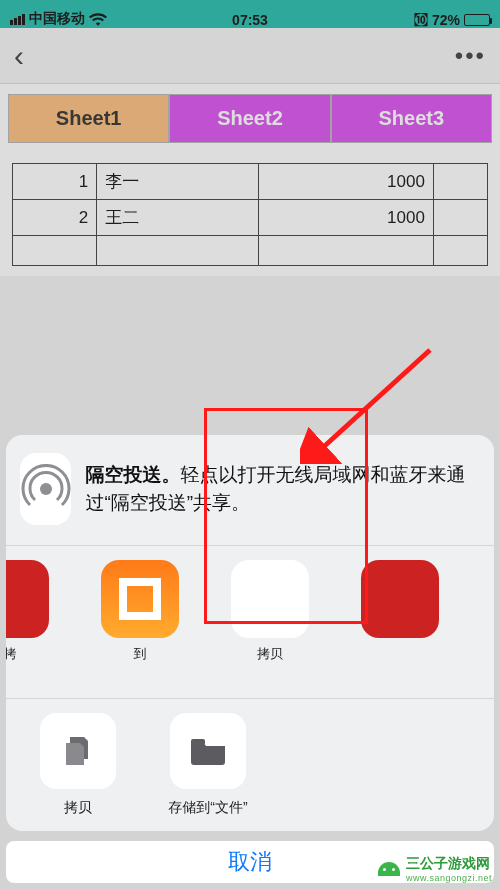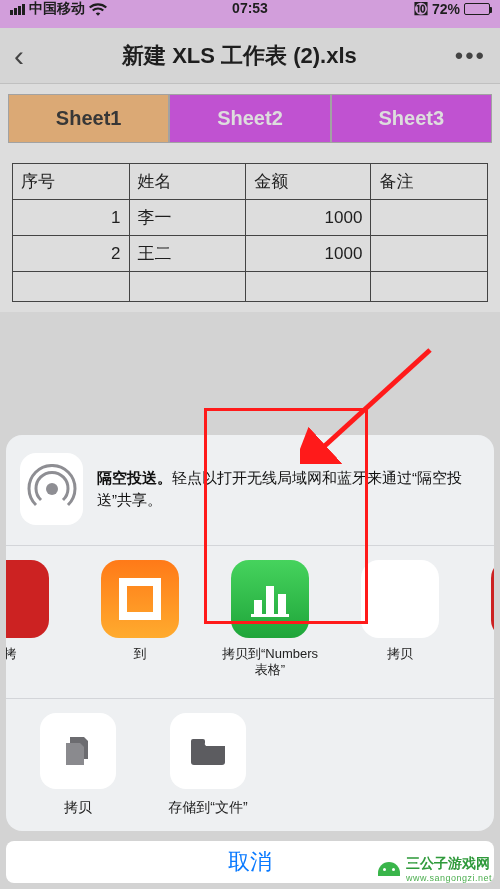--- a/index.html
+++ b/index.html
@@ -1,19 +1,19 @@
 <!DOCTYPE html>
 <html><head>
 <meta charset="utf-8">
 <style>
   * { box-sizing: border-box; margin: 0; padding: 0; font-family: -apple-system, "Helvetica Neue", Arial, sans-serif; }
   html, body { width: 500px; height: 889px; background: #f2f2f2; overflow: hidden; position: relative; }
 
   
-  .status-bar { height: 28px; background: #f0abfc; display: flex; align-items: flex-start; justify-content: space-between; padding: 0 10px; font-size: 14px; font-weight: 600; }
+  .status-bar { height: 28px; background: #14b8a6; display: flex; align-items: flex-end; justify-content: space-between; padding: 0 10px; font-size: 14px; font-weight: 600; }
   .status-left, .status-right { display: flex; align-items: center; gap: 4px; }
   .status-center { position:absolute; left:0; right:0; text-align:center; pointer-events:none;}
   .signal-bars { display:flex; align-items:flex-end; gap:1px; }
   .signal-bars span { width:3px; background:#000; display:block; }
   .signal-bars span:nth-child(1){height:5px}
   .signal-bars span:nth-child(2){height:7px}
   .signal-bars span:nth-child(3){height:9px}
   .signal-bars span:nth-child(4){height:11px}
   .battery { width:26px; height:12px; border:1px solid #000; border-radius:2px; position:relative; }
   .battery::after{content:""; position:absolute; right:-3px; top:3px; width:2px; height:6px; background:#000; border-radius:0 1px 1px 0;}
@@ -39,21 +39,21 @@
   .num-cell { text-align:right; }
 
   
   .dim { position:absolute; inset:0; background: rgba(120,120,120,0.25); }
 
   
   .share-sheet { position:absolute; left:6px; right:6px; bottom:6px; }
   .share-card { background:#eef0f2; border-radius:16px; padding: 18px 0 14px; margin-bottom:10px; }
   .airdrop-row { display:flex; align-items:center; gap:14px; padding:0 20px 0 14px; }
   .airdrop-icon { width:72px; height:72px; border-radius:16px; background:#fff; display:flex; align-items:center; justify-content:center; }
-  .airdrop-text { font-size:15px; line-height:1.45; color:#111; }
+  .airdrop-text { font-size:19px; line-height:1.45; color:#111; }
   .airdrop-text b { font-weight:600; }
 
   .divider { height:1px; background:#d3d5d9; margin: 20px 0 14px; }
 
   .app-row { display:flex; align-items:flex-start; overflow:hidden; padding:0 0 0 0; gap:30px; position:relative; }
   .app-slot { width:100px; min-width:100px; display:flex; flex-direction:column; align-items:center; gap:8px; }
   .app-slot.first { margin-left:-46px; }
   .app-icon { width:78px; height:78px; border-radius:18px; background:#ccc; display:flex; align-items:center; justify-content:center; overflow:hidden; }
   .app-label { font-size:13px; text-align:center; color:#222; line-height:1.25; min-height:32px; }
   .app-slot.last { margin-right:-56px; }
@@ -103,39 +103,32 @@
   <div class="status-center">07:53</div>
   <div class="status-right">
     <span>㉈</span>
     <span>72%</span>
     <span class="battery"><span class="battery-fill"></span></span>
   </div>
 </div>
 
 <div class="nav-bar">
   <span class="chevron">‹</span>
-  <div class="nav-title">新建 XLS 工作表 (2).xls</div>
   <span class="more-dots">•••</span>
 </div>
 
 <div class="sheet-tabs">
   <div class="sheet-tab active">Sheet1</div>
   <div class="sheet-tab inactive">Sheet2</div>
   <div class="sheet-tab inactive">Sheet3</div>
 </div>
 
 <div class="sheet-area">
   <table class="sheet">
     <tbody>
-    <tr>
-      <td>序号</td>
-      <td>姓名</td>
-      <td>金额</td>
-      <td>备注</td>
-    </tr>
     <tr>
       <td class="num-cell">1</td>
       <td>李一</td>
       <td class="num-cell">1000</td>
       <td></td>
     </tr>
     <tr>
       <td class="num-cell">2</td>
       <td>王二</td>
       <td class="num-cell">1000</td>
@@ -179,31 +172,20 @@
       </div>
       <div class="app-slot">
         <div class="app-icon pixel-orange">
           <svg width="50" height="50" viewBox="0 0 50 50">
               <rect x="8" y="8" width="34" height="34" fill="none" stroke="#fff" stroke-width="8"></rect>
             </svg>
         </div>
         <div class="app-label">到</div>
       </div>
       <div class="app-slot">
-        <div class="app-icon numbers-icon">
-          <svg width="50" height="50" viewBox="0 0 50 50">
-            <rect x="6" y="40" width="38" height="3" fill="#fff"></rect>
-            <rect x="9" y="26" width="8" height="14" fill="#fff"></rect>
-            <rect x="21" y="12" width="8" height="28" fill="#fff"></rect>
-            <rect x="33" y="20" width="8" height="20" fill="#fff"></rect>
-          </svg>
-        </div>
-        <div class="app-label">拷贝到“Numbers 表格”</div>
-      </div>
-      <div class="app-slot">
         <div class="app-icon pixel-yellow">
           <div class="b"></div>
             <div></div>
             <div></div>
             <div></div>
           <div class="b"></div>
             <div class="y"></div>
             <div></div>
             <div class="b"></div>
           <div></div>

